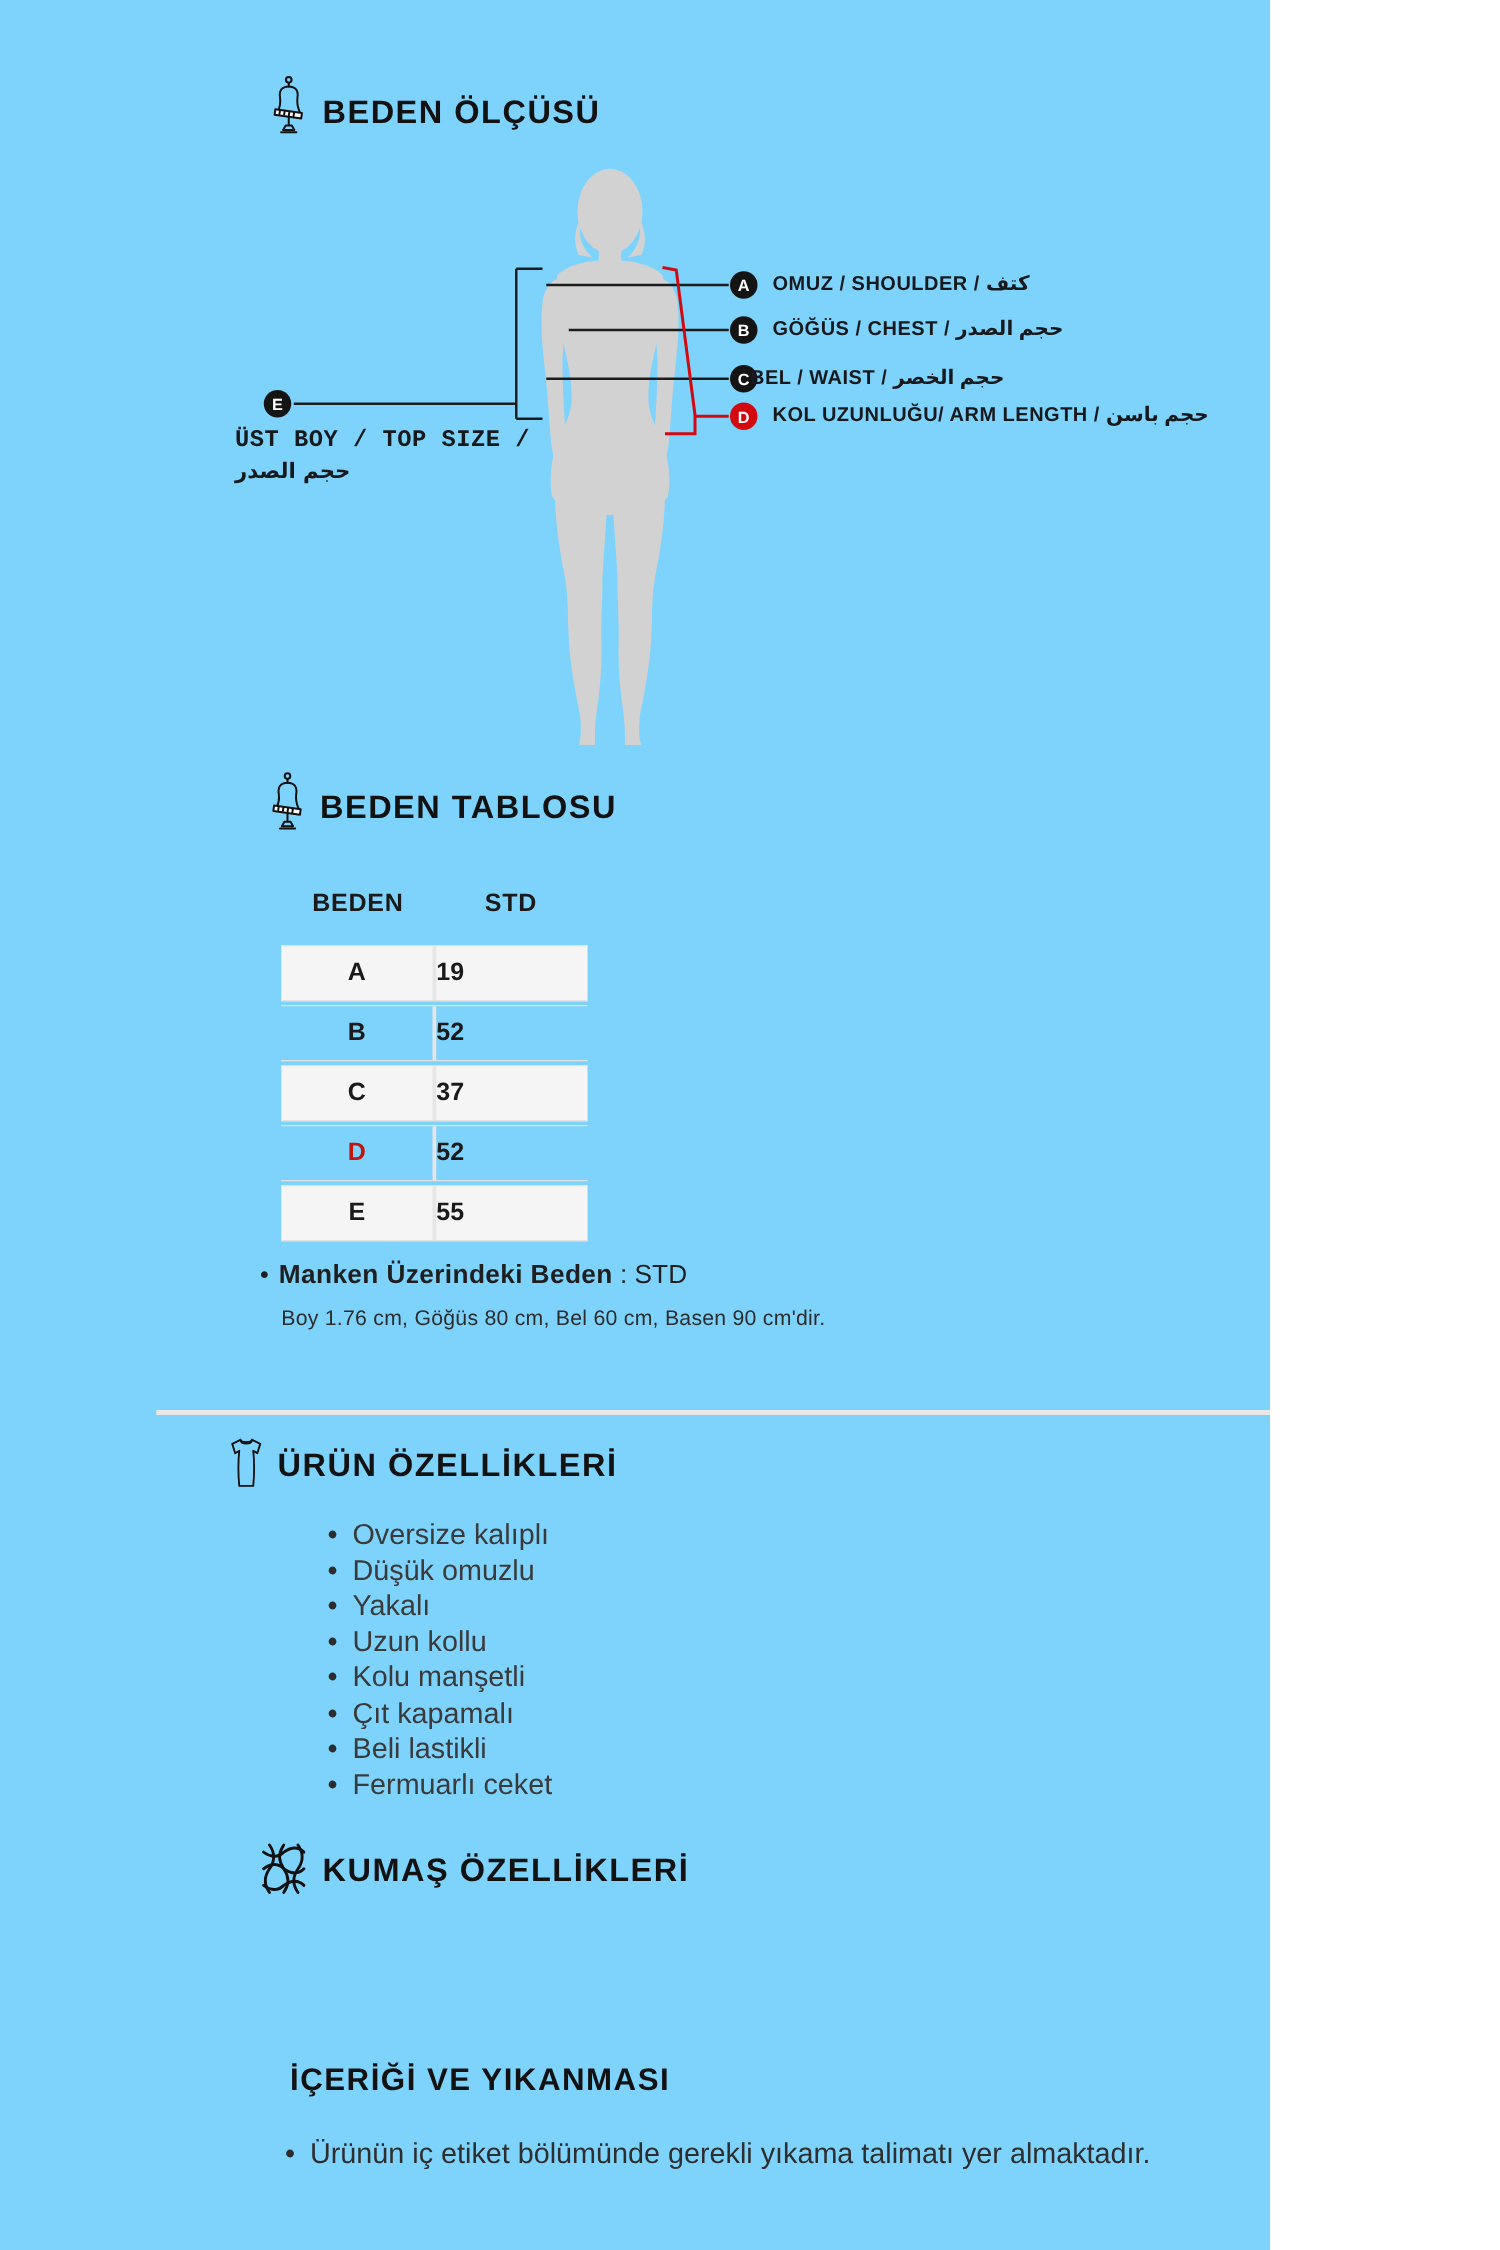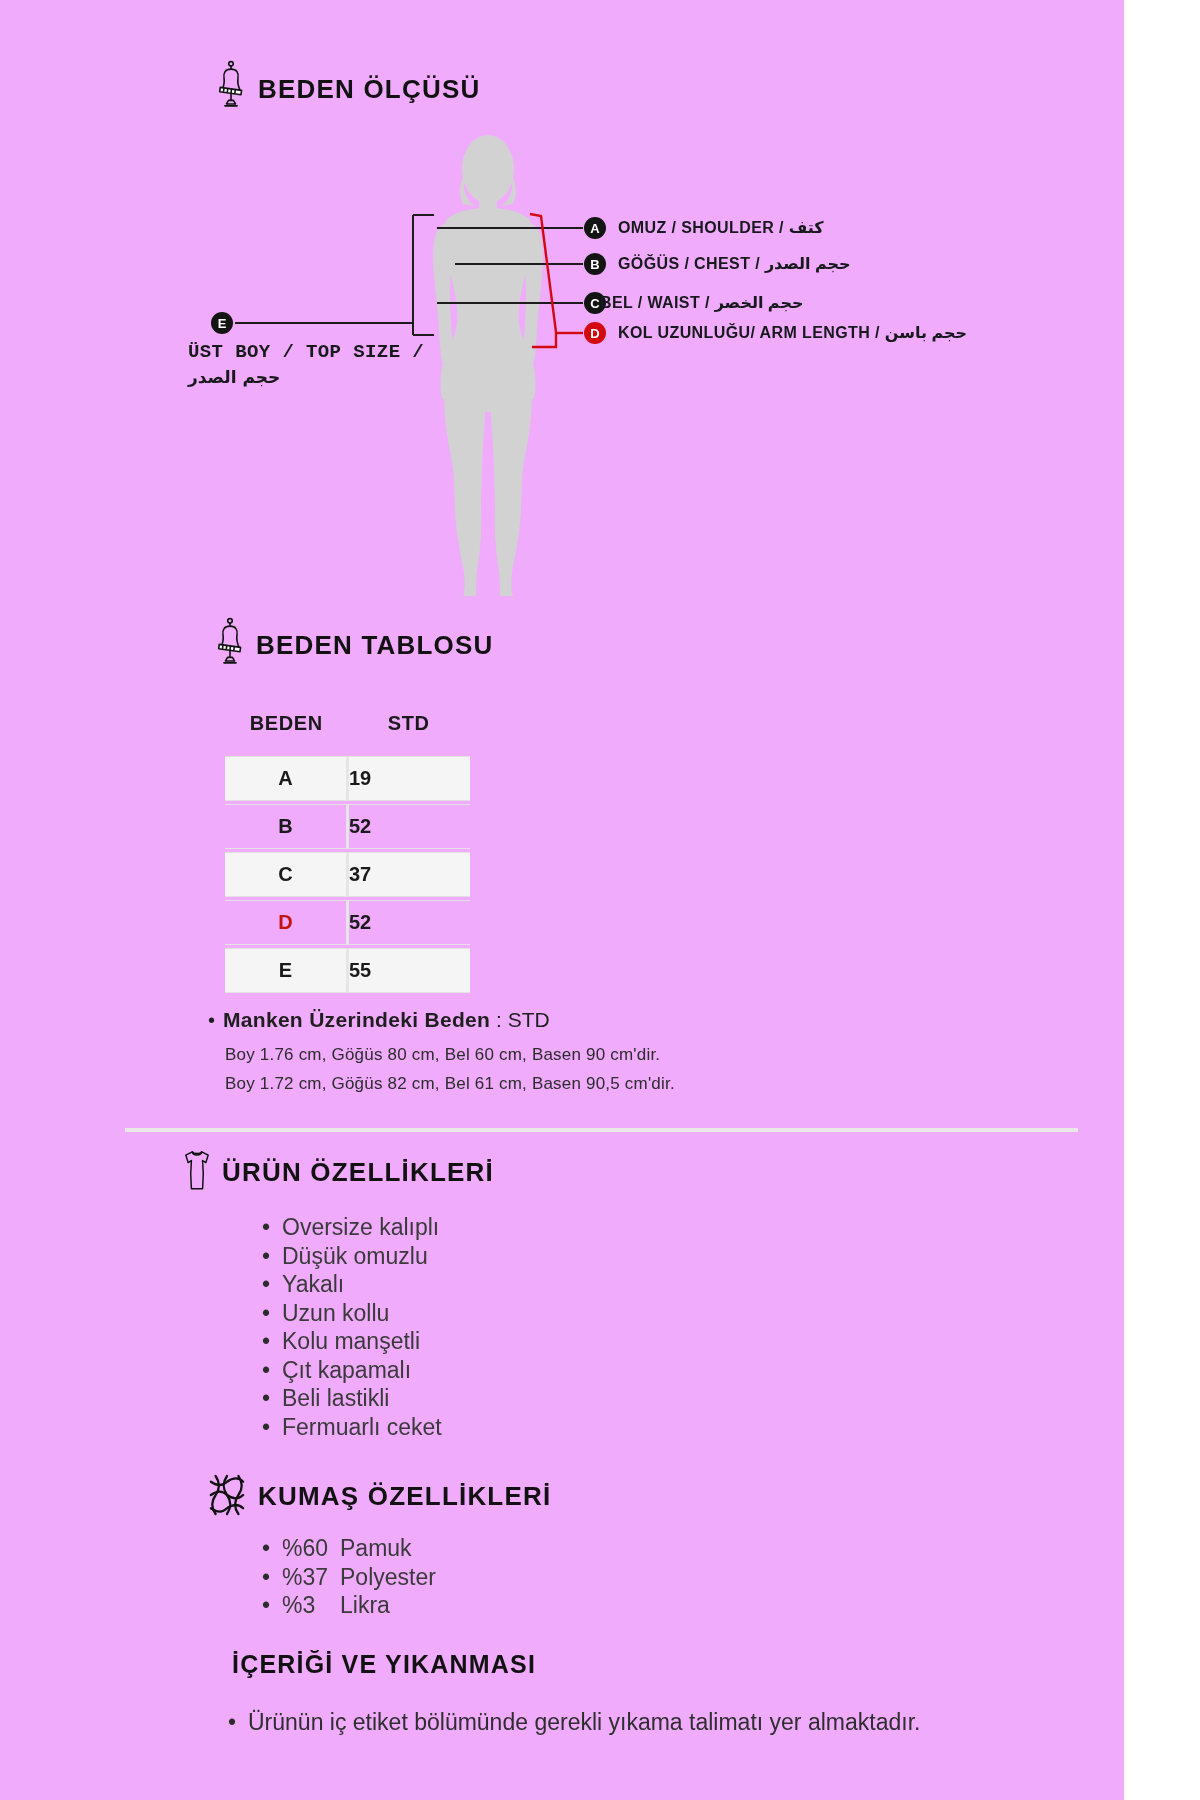--- a/index.html
+++ b/index.html
@@ -1,17 +1,17 @@
 <!DOCTYPE html>
 <html><head>
 <meta charset="utf-8">
 <style>
   html,body{margin:0;padding:0;background:#ffffff;}
   .canvas{
-    position:relative;width:1124px;height:1800px;background:#f0abfc;overflow:hidden;
+    position:relative;width:1016px;height:1800px;background:#7dd3fc;overflow:hidden;
     font-family:"Liberation Sans","DejaVu Sans",sans-serif;color:#1a1a1a;
   }
   .abs{position:absolute;}
   
   .sec-title{
     position:absolute;margin:0;font-weight:bold;color:#121212;
     font-size:26px;letter-spacing:1.2px;white-space:nowrap;
   }
   .hdr-icon{position:absolute;}
   
@@ -166,21 +166,20 @@
       <div class="c2">55</div>
     </div>
   </div>
 
   <div class="mk">
     <div class="line1">
       <span class="blt">•</span><b>Manken Üzerindeki Beden</b>
       <span>: STD</span>
     </div>
     <div class="mline">Boy 1.76 cm, Göğüs 80 cm, Bel 60 cm, Basen 90 cm'dir.</div>
-    <div class="mline">Boy 1.72 cm, Göğüs 82 cm, Bel 61 cm, Basen 90,5 cm'dir.</div>
   </div>
 
   <div class="divider"></div>
 
   <svg class="hdr-icon" style="left:183px;top:1149px" width="28" height="43" viewBox="0 0 30 44">
     <g fill="none" stroke="#111" stroke-width="1.6" stroke-linejoin="round" stroke-linecap="round">
       <path d="M10,2 C11,4.5 19,4.5 20,2 L27,5.5 L24.5,13.5 L21,11.4 C22,21 22,31 21,41.5 L9,41.5 C8,31 8,21 9,11.4 L5.5,13.5 L3,5.5 Z"></path>
       <path d="M10,2 C10.6,6.4 19.4,6.4 20,2"></path>
     </g>
   </svg>
@@ -202,31 +201,20 @@
       <path d="M8,3 q7,10 0,20 q-7,10 0,20"></path>
       <path d="M20,3 q-7,10 0,20 q7,10 0,20"></path>
       <path d="M32,3 q7,10 0,20 q-7,10 0,20"></path>
       <path d="M3,9 q10,7 17,0 q10,-7 17,0"></path>
       <path d="M3,23 q10,-7 17,0 q10,7 17,0"></path>
       <path d="M3,37 q10,7 17,0 q10,-7 17,0"></path>
     </g>
   </svg>
   <h2 class="sec-title" style="left:258px;top:1481px">KUMAŞ ÖZELLİKLERİ</h2>
 
-  <ul class="blist fablist" style="left:262px;top:1534px">
-    <li>
-      <span class="pct">%60</span><span>Pamuk</span>
-    </li>
-    <li>
-      <span class="pct">%37</span><span>Polyester</span>
-    </li>
-    <li>
-      <span class="pct">%3</span><span>Likra</span>
-    </li>
-  </ul>
 
   <h2 class="sec-title care-title" style="left:232px;top:1650px">İÇERİĞİ VE YIKANMASI</h2>
 
   <ul class="blist carelist" style="left:228px;top:1707px">
     <li>Ürünün iç etiket bölümünde gerekli yıkama talimatı yer almaktadır.</li>
   </ul>
 
 </div>
 
 </body></html>

